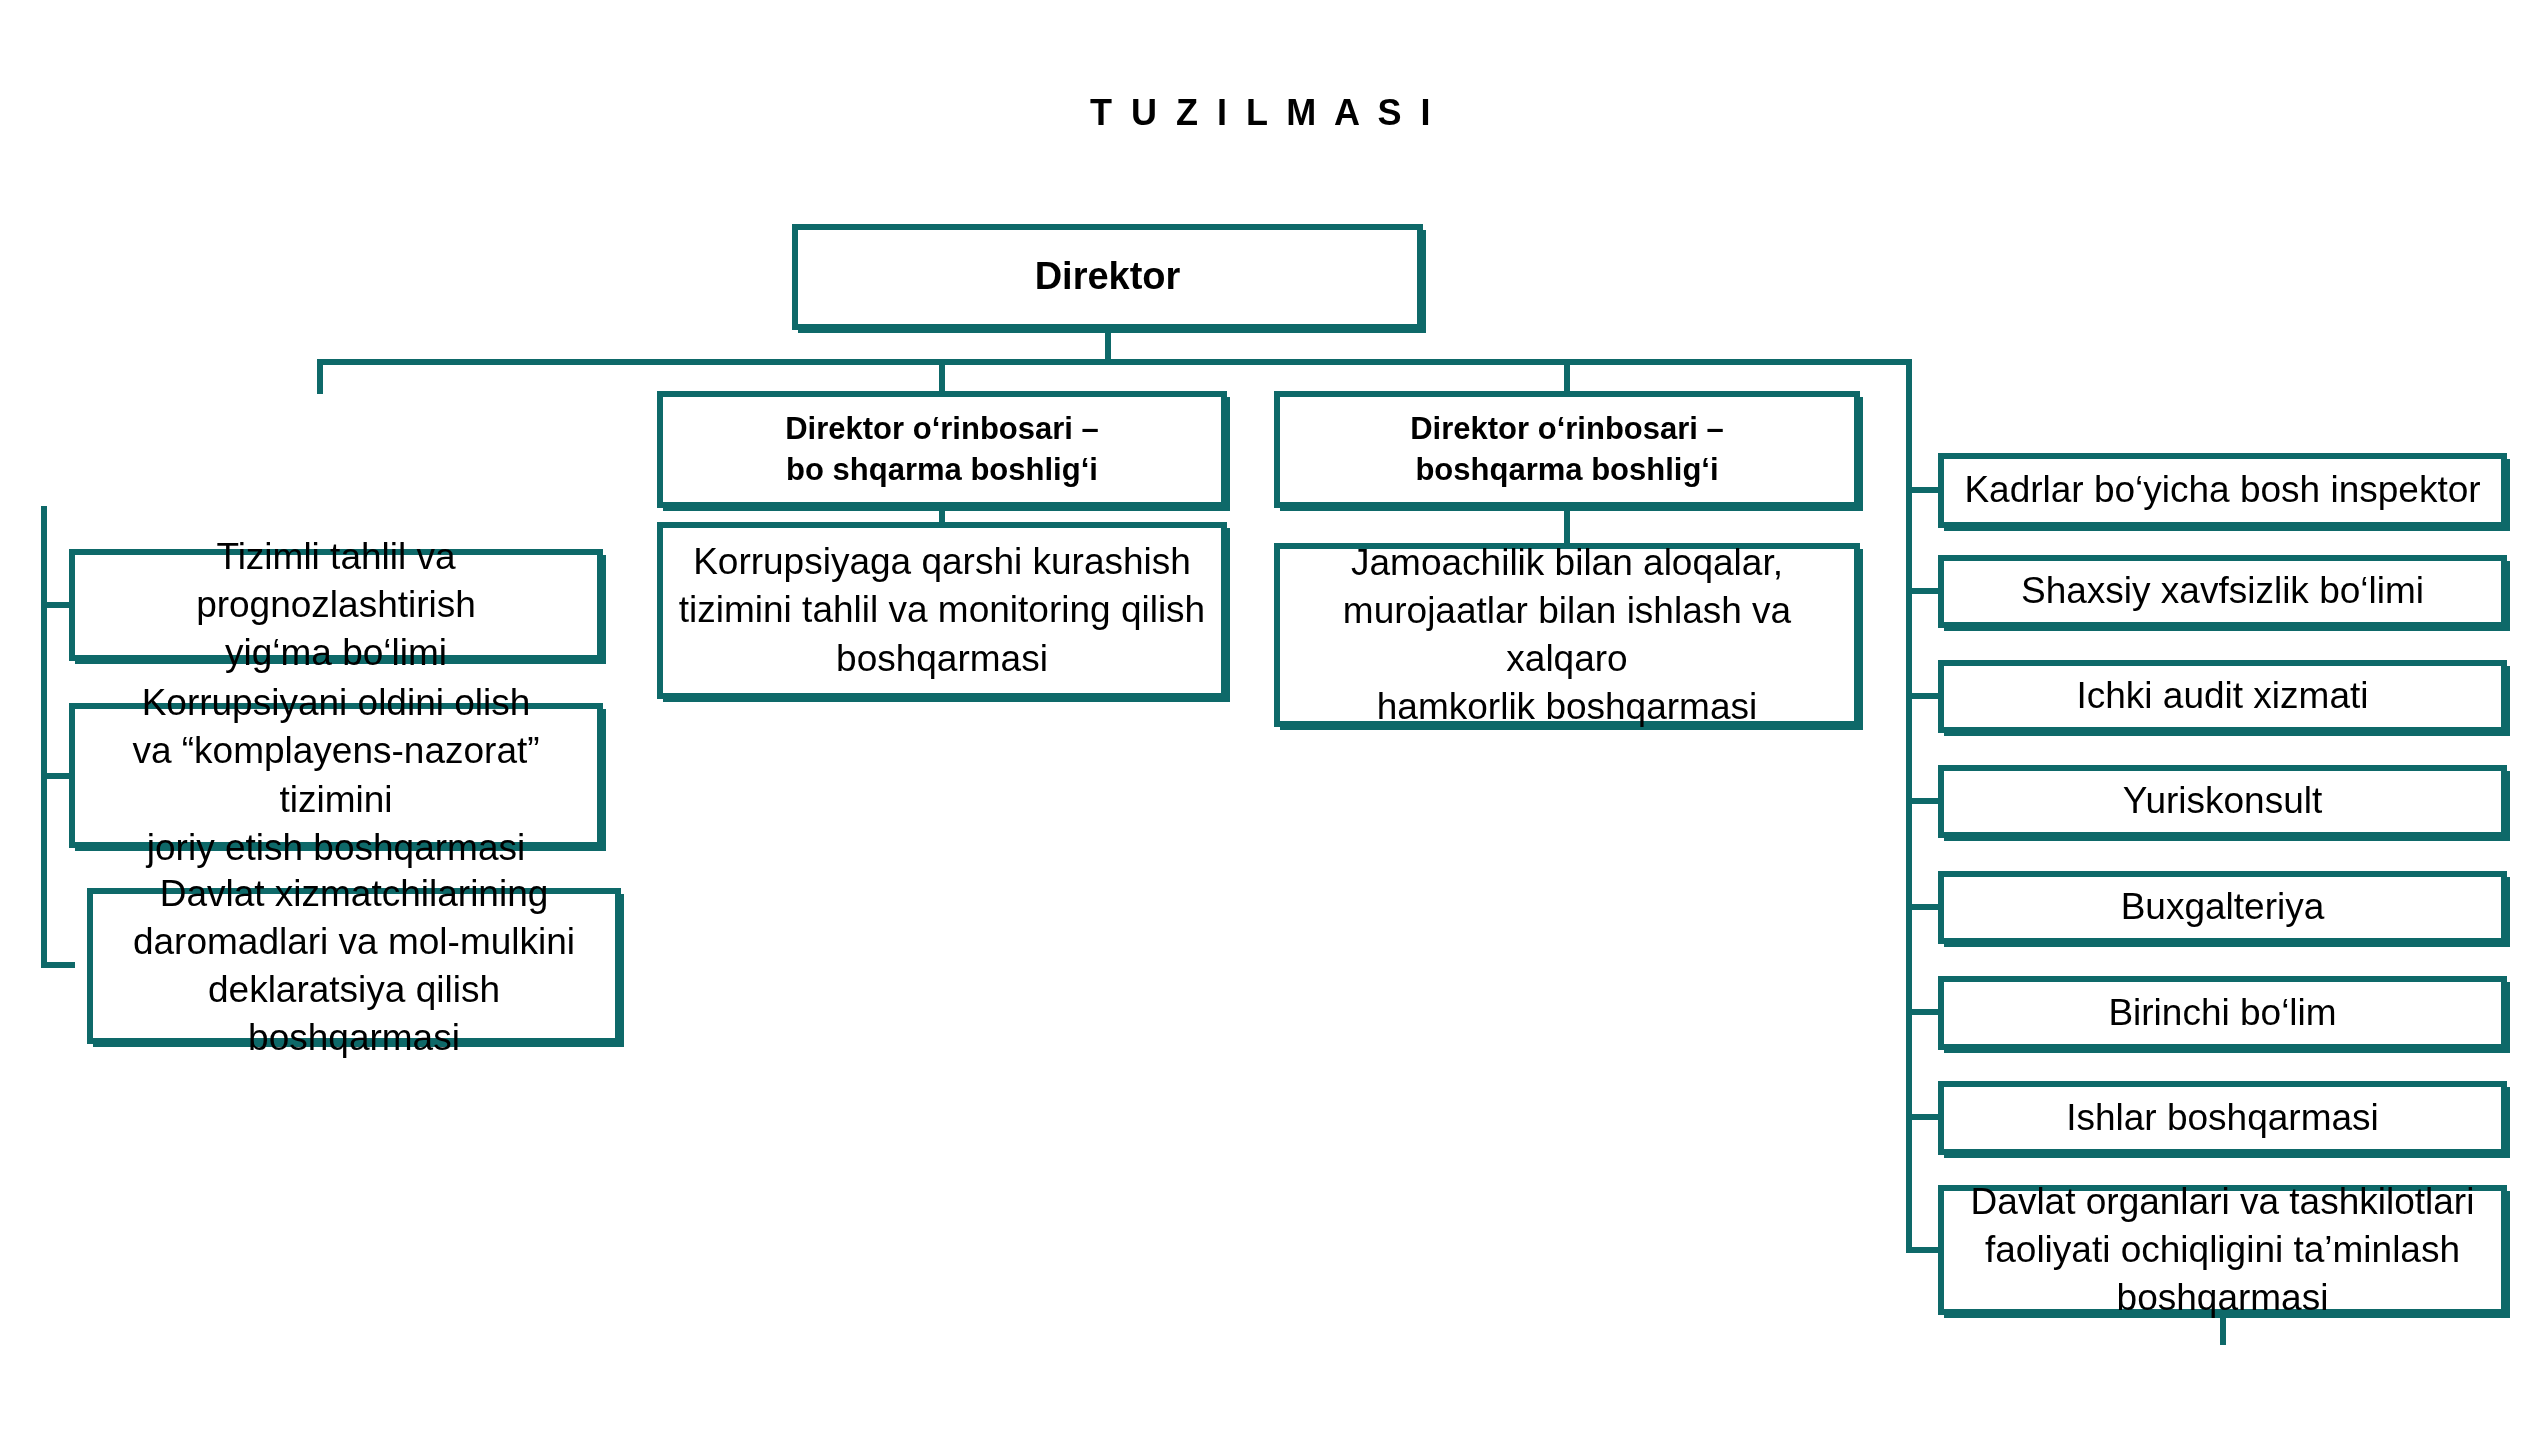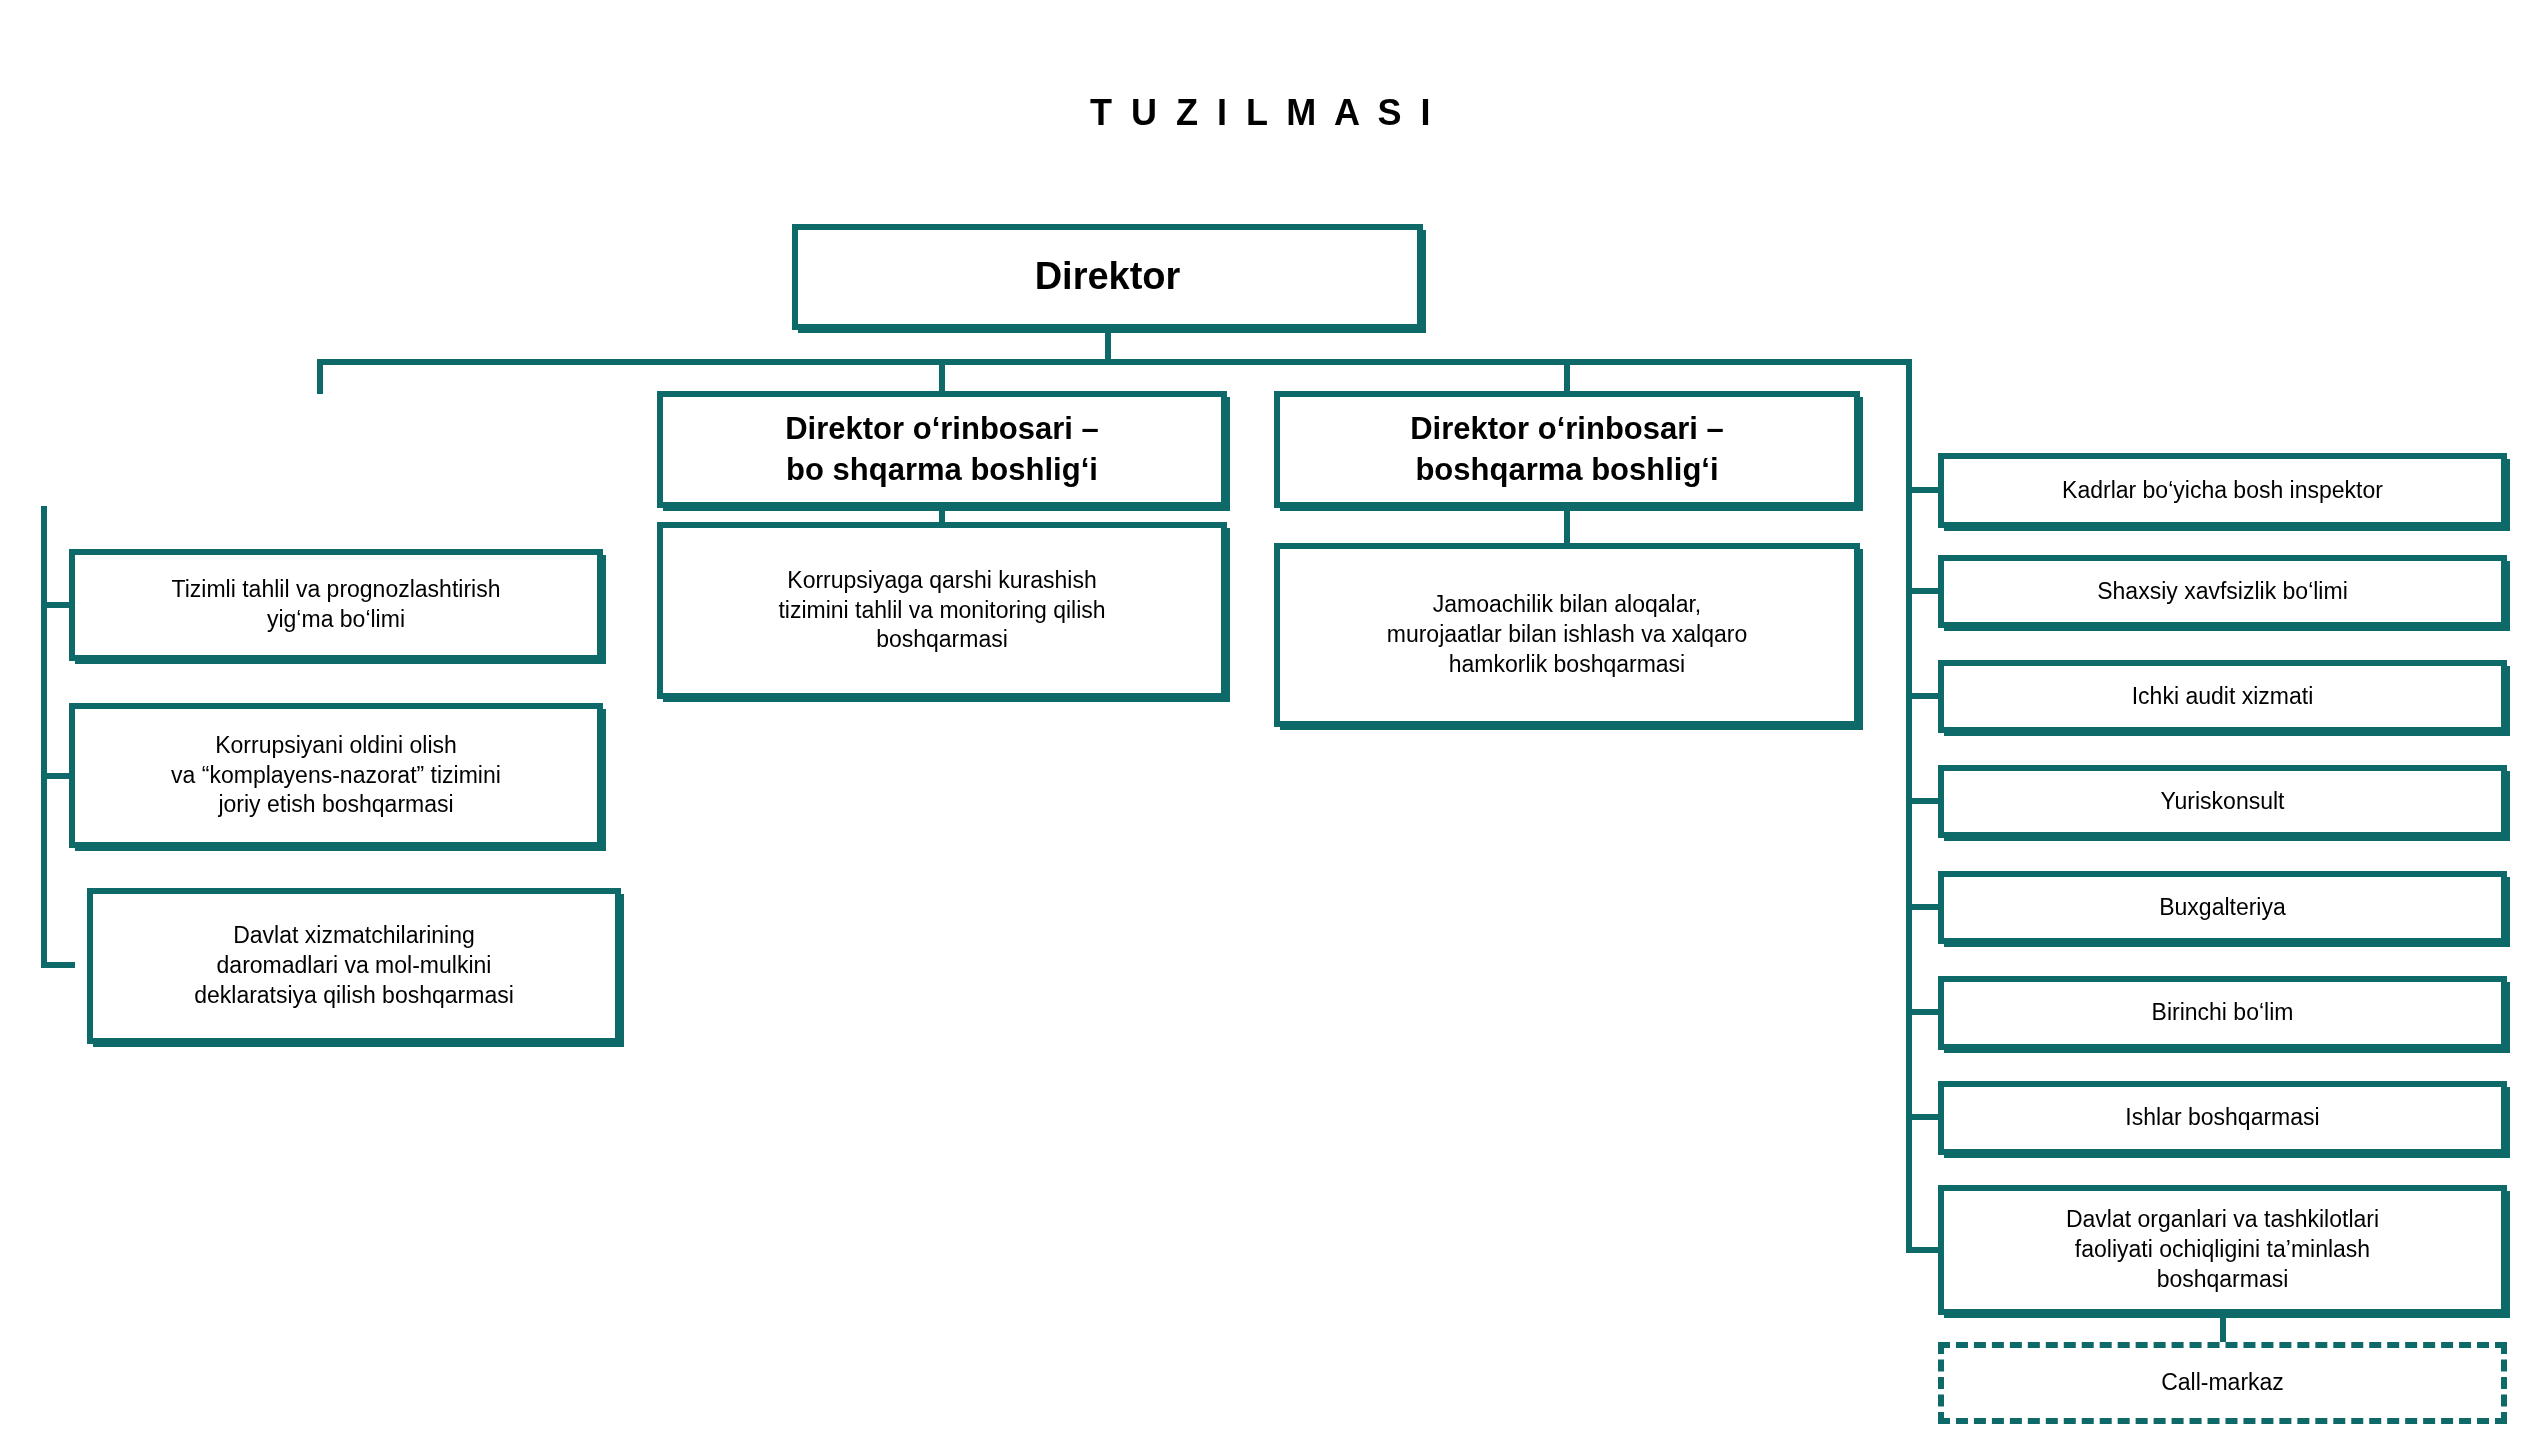--- a/index.html
+++ b/index.html
@@ -21,21 +21,21 @@
   .title2{
     position:absolute;left:0;top:91px;width:2525px;
     text-align:center;font-weight:bold;font-size:36px;letter-spacing:4.5px;line-height:1.2;
   }
   .box{
     position:absolute;box-sizing:border-box;
     border:6px solid var(--teal);
     background:#ffffff;
     display:flex;align-items:center;justify-content:center;
     text-align:center;white-space:pre-line;
-    font-size:23px;line-height:1.3;
+    font-size:37px;line-height:1.3;
     box-shadow:4.5px 4.5px 0 -1.5px var(--teal);
     padding:3px 10.5px;
   }
   .bold{font-weight:bold;}
   .hdr{font-size:31px;}
   .dashed{border-style:dashed;box-shadow:none;}
   .line{position:absolute;background:var(--teal);}
 
   #direktor{left:792px;top:224px;width:631px;height:106px;font-size:38px;text-align:right;}
 
@@ -132,16 +132,15 @@
   <div class="box" id="r0">Kadrlar bo‘yicha bosh inspektor</div>
   <div class="box" id="r1">Shaxsiy xavfsizlik bo‘limi</div>
   <div class="box" id="r2">Ichki audit xizmati</div>
   <div class="box" id="r3">Yuriskonsult</div>
   <div class="box" id="r4">Buxgalteriya</div>
   <div class="box" id="r5">Birinchi bo‘lim</div>
   <div class="box" id="r6">Ishlar boshqarmasi</div>
   <div class="box" id="r7">Davlat organlari va tashkilotlari
 faoliyati ochiqligini ta’minlash
 boshqarmasi</div>
-  <div class="box dashed" id="r8">Call-markaz</div>
 
 </div>
 
 
 </body></html>

